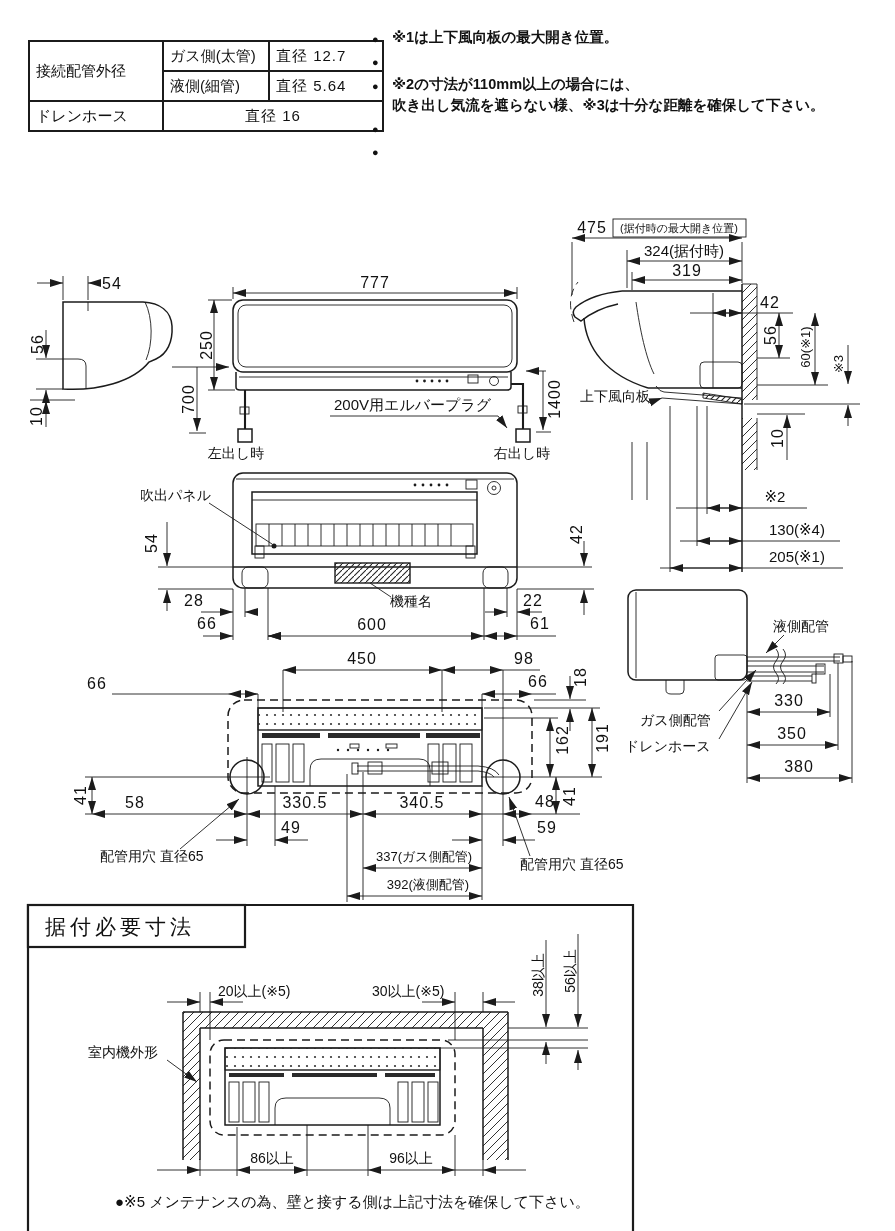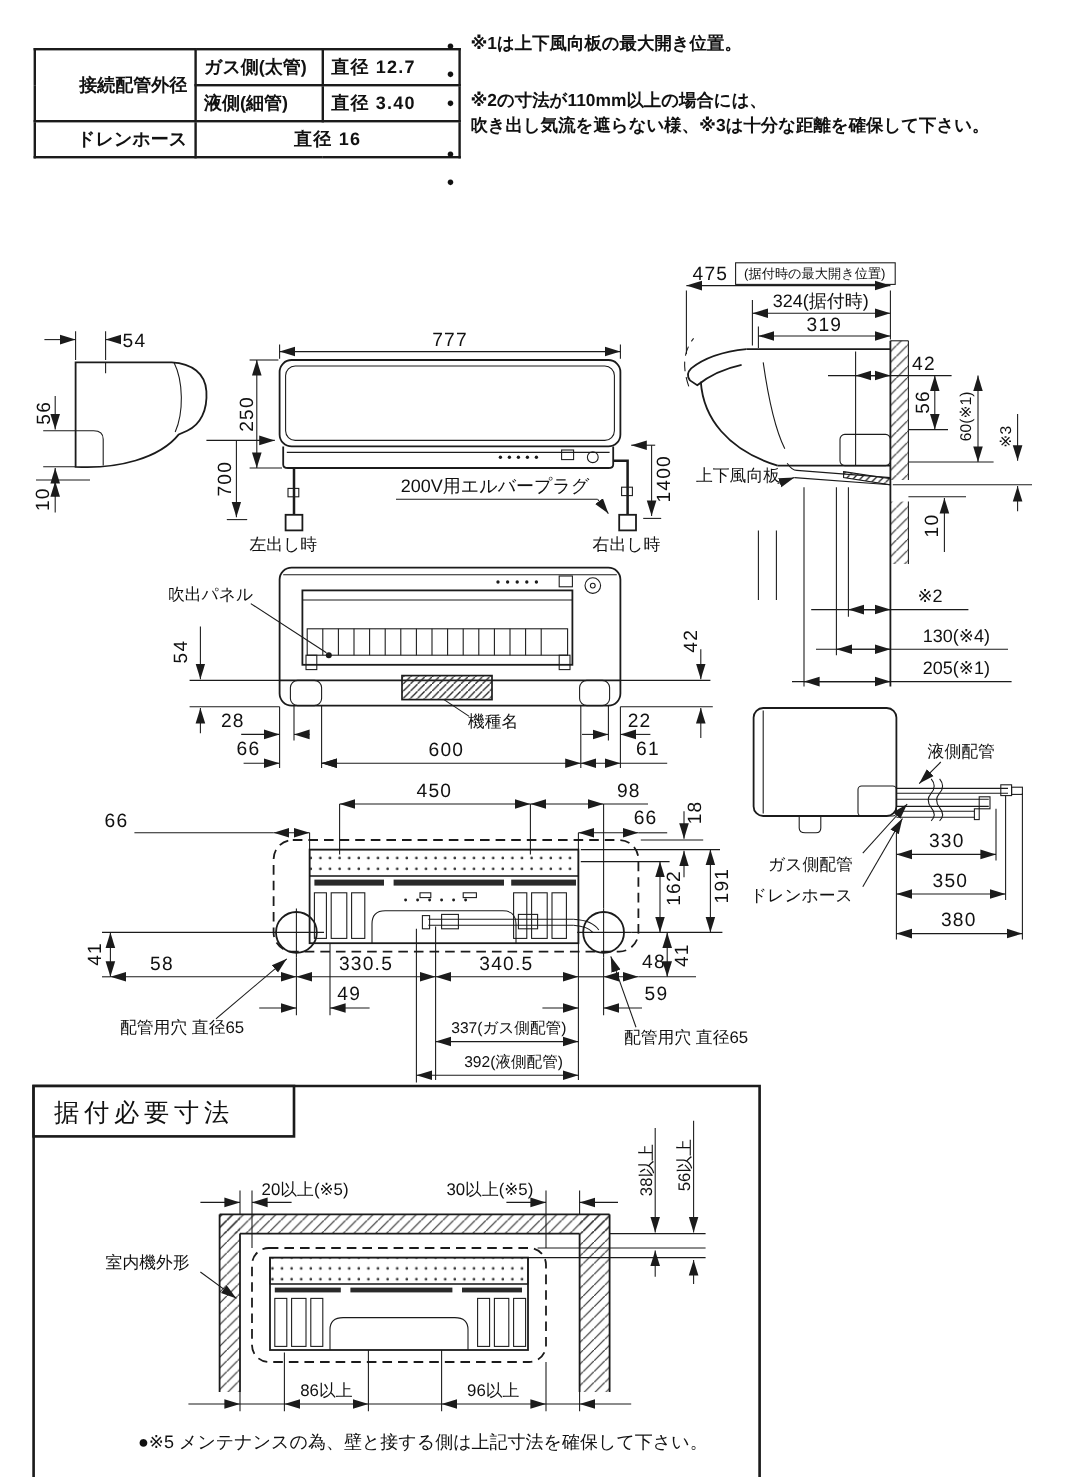--- a/index.html
+++ b/index.html
@@ -1,21 +1,21 @@
 <!DOCTYPE html>
 <html><head>
 <meta charset="utf-8">
 <style>
   html,body{margin:0;padding:0;background:#e8e8e8;}
   #page{position:relative;width:895px;height:1231px;background:#ffffff;overflow:hidden;
         font-family:"Liberation Sans","DejaVu Sans",sans-serif;color:#111;}
   
   .spec{position:absolute;left:28px;top:40px;border-collapse:collapse;table-layout:fixed;}
-  .spec td{border:2px solid #1b1b1b;font-size:15px;padding:1px 6px;height:26px;white-space:nowrap;font-weight:bold;}
-  .spec .c1{width:120px;text-align:right;}
+  .spec td{border:2px solid #1b1b1b;font-size:15px;padding:1px 6px;height:26px;white-space:nowrap;}
+  .spec .c1{width:120px;text-align:left;}
   .spec .c2{width:92px;}
   .spec .c3{width:100px;letter-spacing:1px;margin-top:41px;}
   .spec .ctr{text-align:center;letter-spacing:1px;margin-left:32px;}
   
   .notes{position:absolute;left:372px;top:27px;width:523px;font-size:14.5px;line-height:21.4px;}
   .note{display:flex;}
   .blt{flex:none;width:20px;font-size:11px;padding-top:2px;}
   .ntx{white-space:pre-line;font-weight:bold;}
   
   svg{position:absolute;left:0;top:0;}
@@ -587,21 +587,21 @@
 
 <table class="spec">
   <tbody>
         <tr>
     <td class="c1" rowspan="2">接続配管外径</td>
     <td class="c2">ガス側(太管)</td>
     <td class="c3">直径 12.7</td>
   </tr>
   <tr>
     <td class="c2">液側(細管)</td>
-    <td class="c3">直径 3.40</td>
+    <td class="c3">直径 5.64</td>
   </tr>
   <tr>
     <td class="c1">ドレンホース</td>
     <td class="ctr" colspan="2">直径 16</td>
   </tr>
 </tbody>
     </table>
 
 <div class="notes">
   <div class="note">

